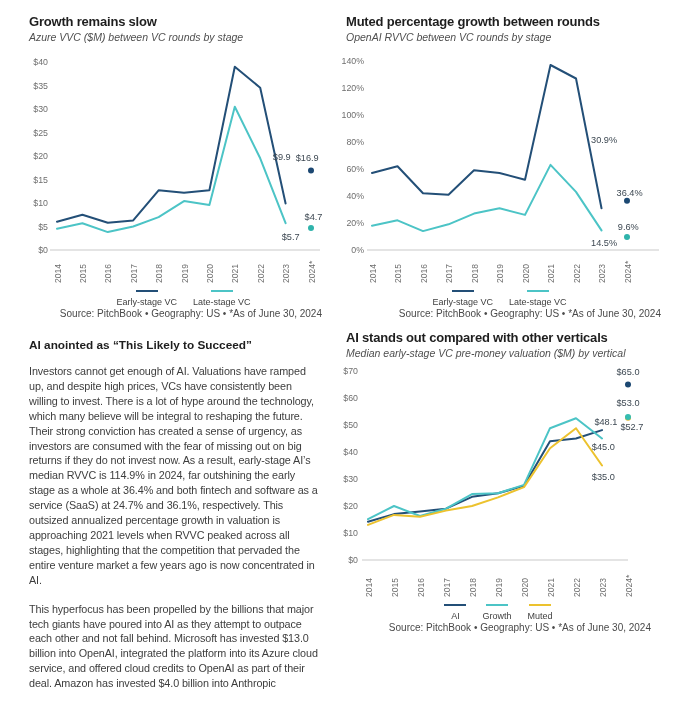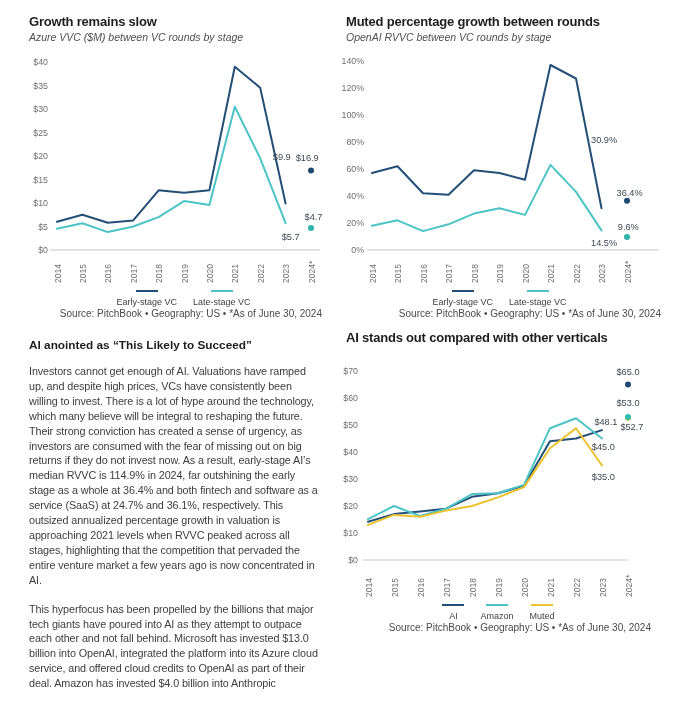--- a/index.html
+++ b/index.html
@@ -140,20 +140,21 @@
   <section class="quad q-bl">
     <h3 class="article-heading">AI anointed as “This Likely to Succeed”</h3>
     <div class="article-body">
       <p>Investors cannot get enough of AI. Valuations have ramped up, and despite high prices, VCs have consistently been willing to invest. There is a lot of hype around the technology, which many believe will be integral to reshaping the future. Their strong conviction has created a sense of urgency, as investors are consumed with the fear of missing out on big returns if they do not invest now. As a result, early-stage AI’s median RVVC is 114.9% in 2024, far outshining the early stage as a whole at 36.4% and both fintech and software as a service (SaaS) at 24.7% and 36.1%, respectively. This outsized annualized percentage growth in valuation is approaching 2021 levels when RVVC peaked across all stages, highlighting that the competition that pervaded the entire venture market a few years ago is now concentrated in AI.</p>
       <p>This hyperfocus has been propelled by the billions that major tech giants have poured into AI as they attempt to outpace each other and not fall behind. Microsoft has invested $13.0 billion into OpenAI, integrated the platform into its Azure cloud service, and offered cloud credits to OpenAI as part of their deal. Amazon has invested $4.0 billion into Anthropic</p>
     </div>
   </section>
 
   <section class="quad q-br">
     <h2 class="chart-title pad-r">AI stands out compared with other verticals</h2>
+    <div class="chart-subtitle pad-r">Median early-stage VC pre-money valuation ($M) by vertical</div>
     <div class="svg-slot"><svg viewBox="0 0 339 240" width="339" height="240" class="chart-svg">
           <line x1="23" y1="198" x2="289" y2="198" stroke="#c9c9c9" stroke-width="1"></line>
           <text x="19" y="201" text-anchor="end" font-size="8.8" fill="#6e6e6e">$0</text>
           <text x="19" y="174" text-anchor="end" font-size="8.8" fill="#6e6e6e">$10</text>
           <text x="19" y="147" text-anchor="end" font-size="8.8" fill="#6e6e6e">$20</text>
           <text x="19" y="120" text-anchor="end" font-size="8.8" fill="#6e6e6e">$30</text>
           <text x="19" y="93" text-anchor="end" font-size="8.8" fill="#6e6e6e">$40</text>
           <text x="19" y="66" text-anchor="end" font-size="8.8" fill="#6e6e6e">$50</text>
           <text x="19" y="39" text-anchor="end" font-size="8.8" fill="#6e6e6e">$60</text>
           <text x="19" y="12" text-anchor="end" font-size="8.8" fill="#6e6e6e">$70</text>
@@ -181,21 +182,21 @@
           <text x="264.3" y="87.6" text-anchor="middle" font-size="9.2" fill="#3d4852">$45.0</text>
           <text x="264.3" y="117.57" text-anchor="middle" font-size="9.2" fill="#3d4852">$35.0</text>
         </svg></div>
     <div class="legend">
         <span class="legend-item">
           <span class="legend-swatch" style="background: rgb(35, 79, 119);"></span>
           <span class="legend-label">AI</span>
         </span>
         <span class="legend-item">
           <span class="legend-swatch" style="background: rgb(76, 196, 198);"></span>
-          <span class="legend-label">Amazon</span>
+          <span class="legend-label">Growth</span>
         </span>
         <span class="legend-item">
           <span class="legend-swatch" style="background: rgb(236, 194, 46);"></span>
           <span class="legend-label">Muted</span>
         </span>
       </div>
     <div class="source">Source: PitchBook  •  Geography: US  •  *As of June 30, 2024</div>
   </section>
 
 </div>

